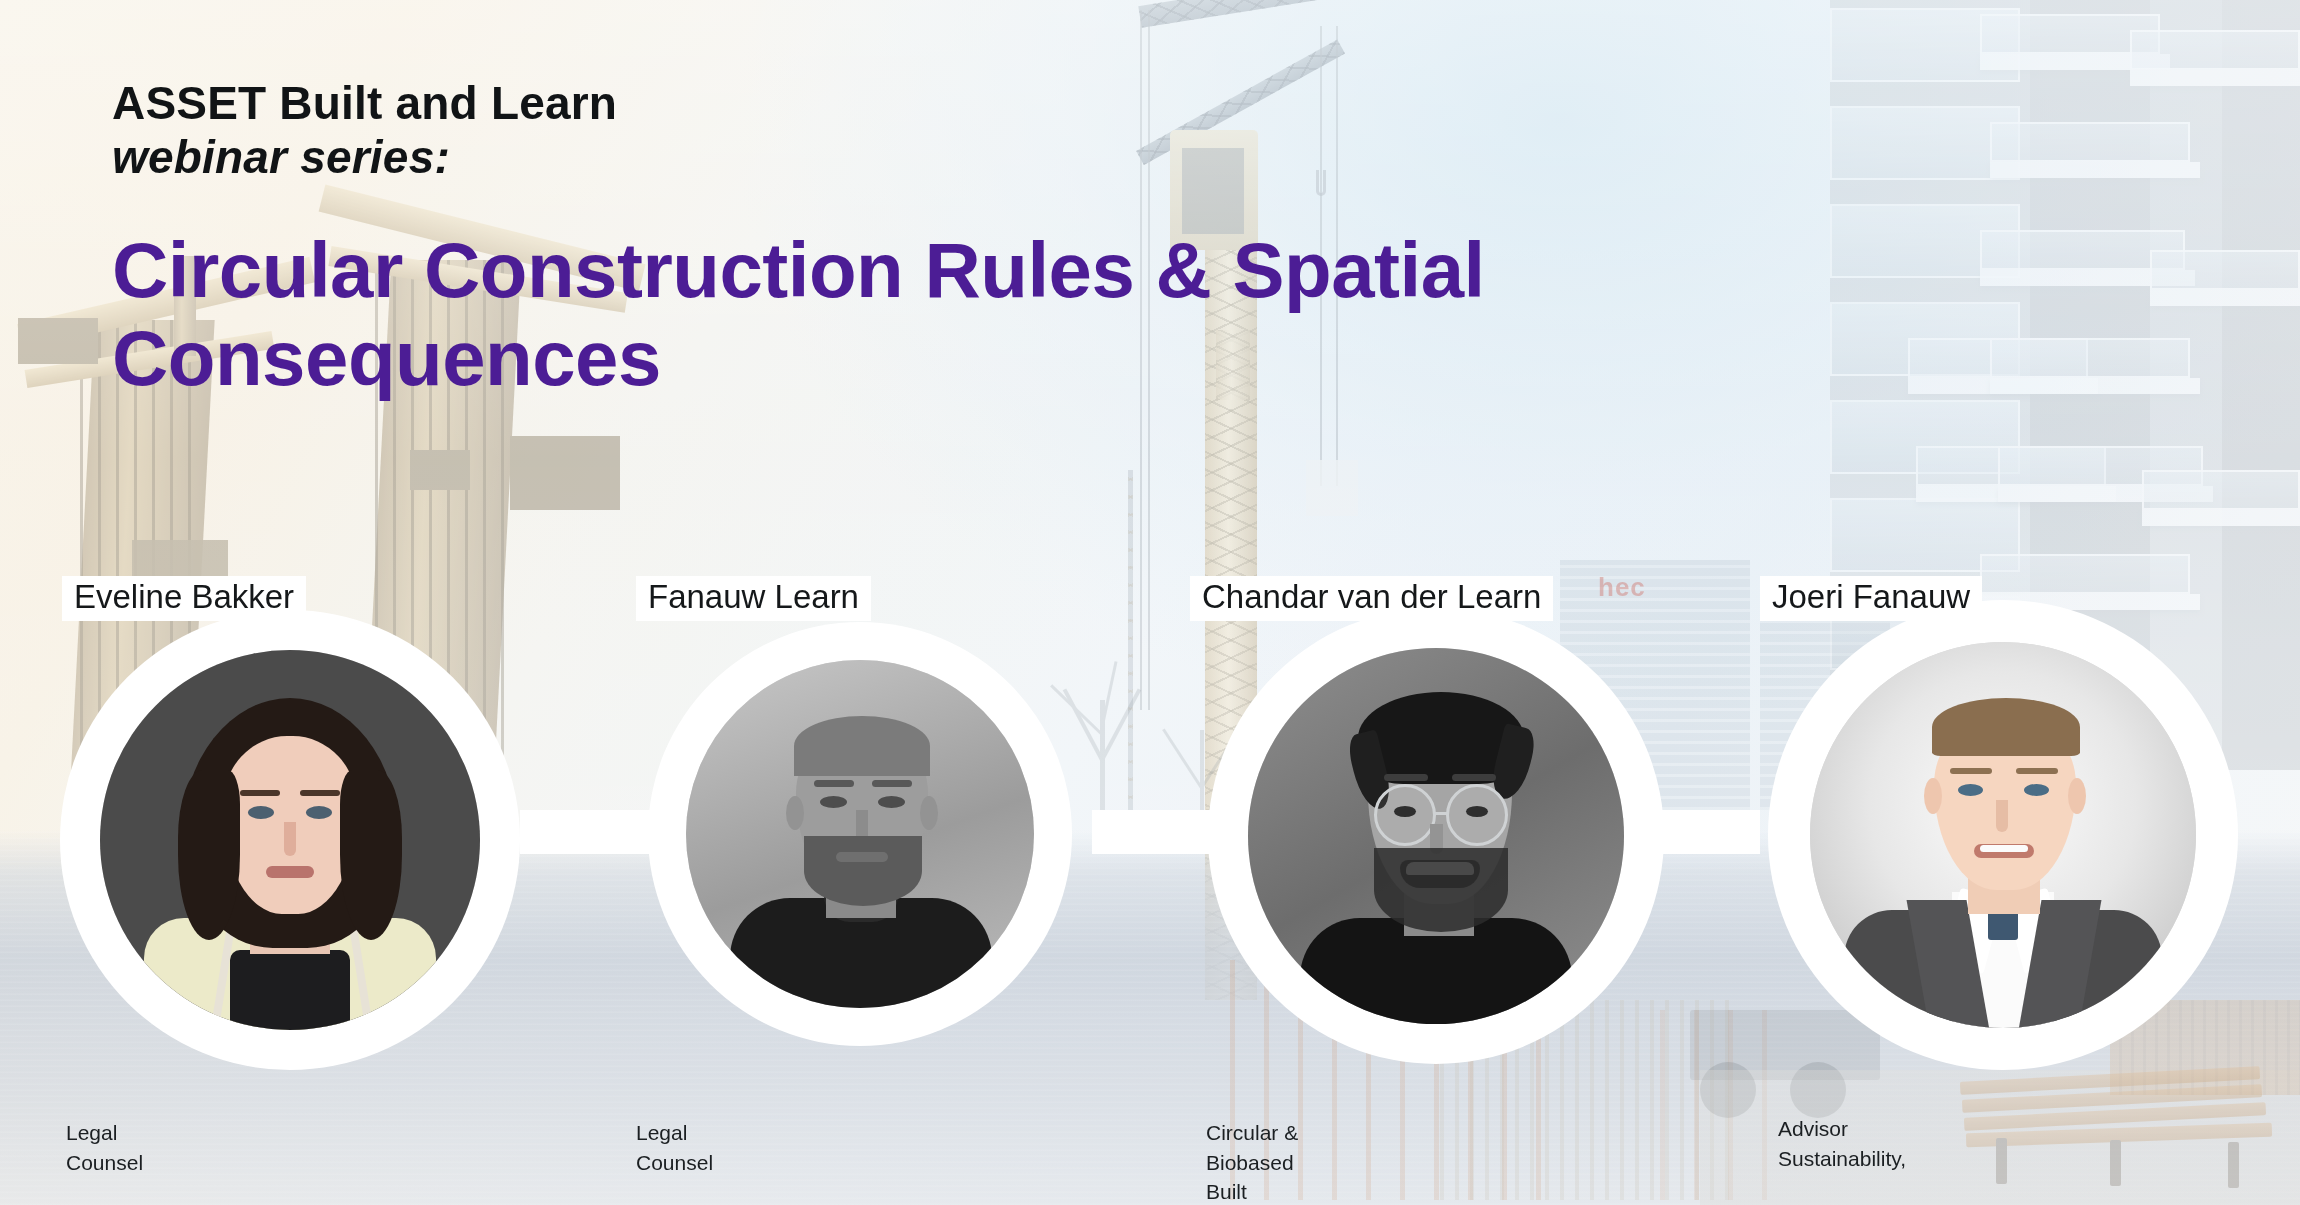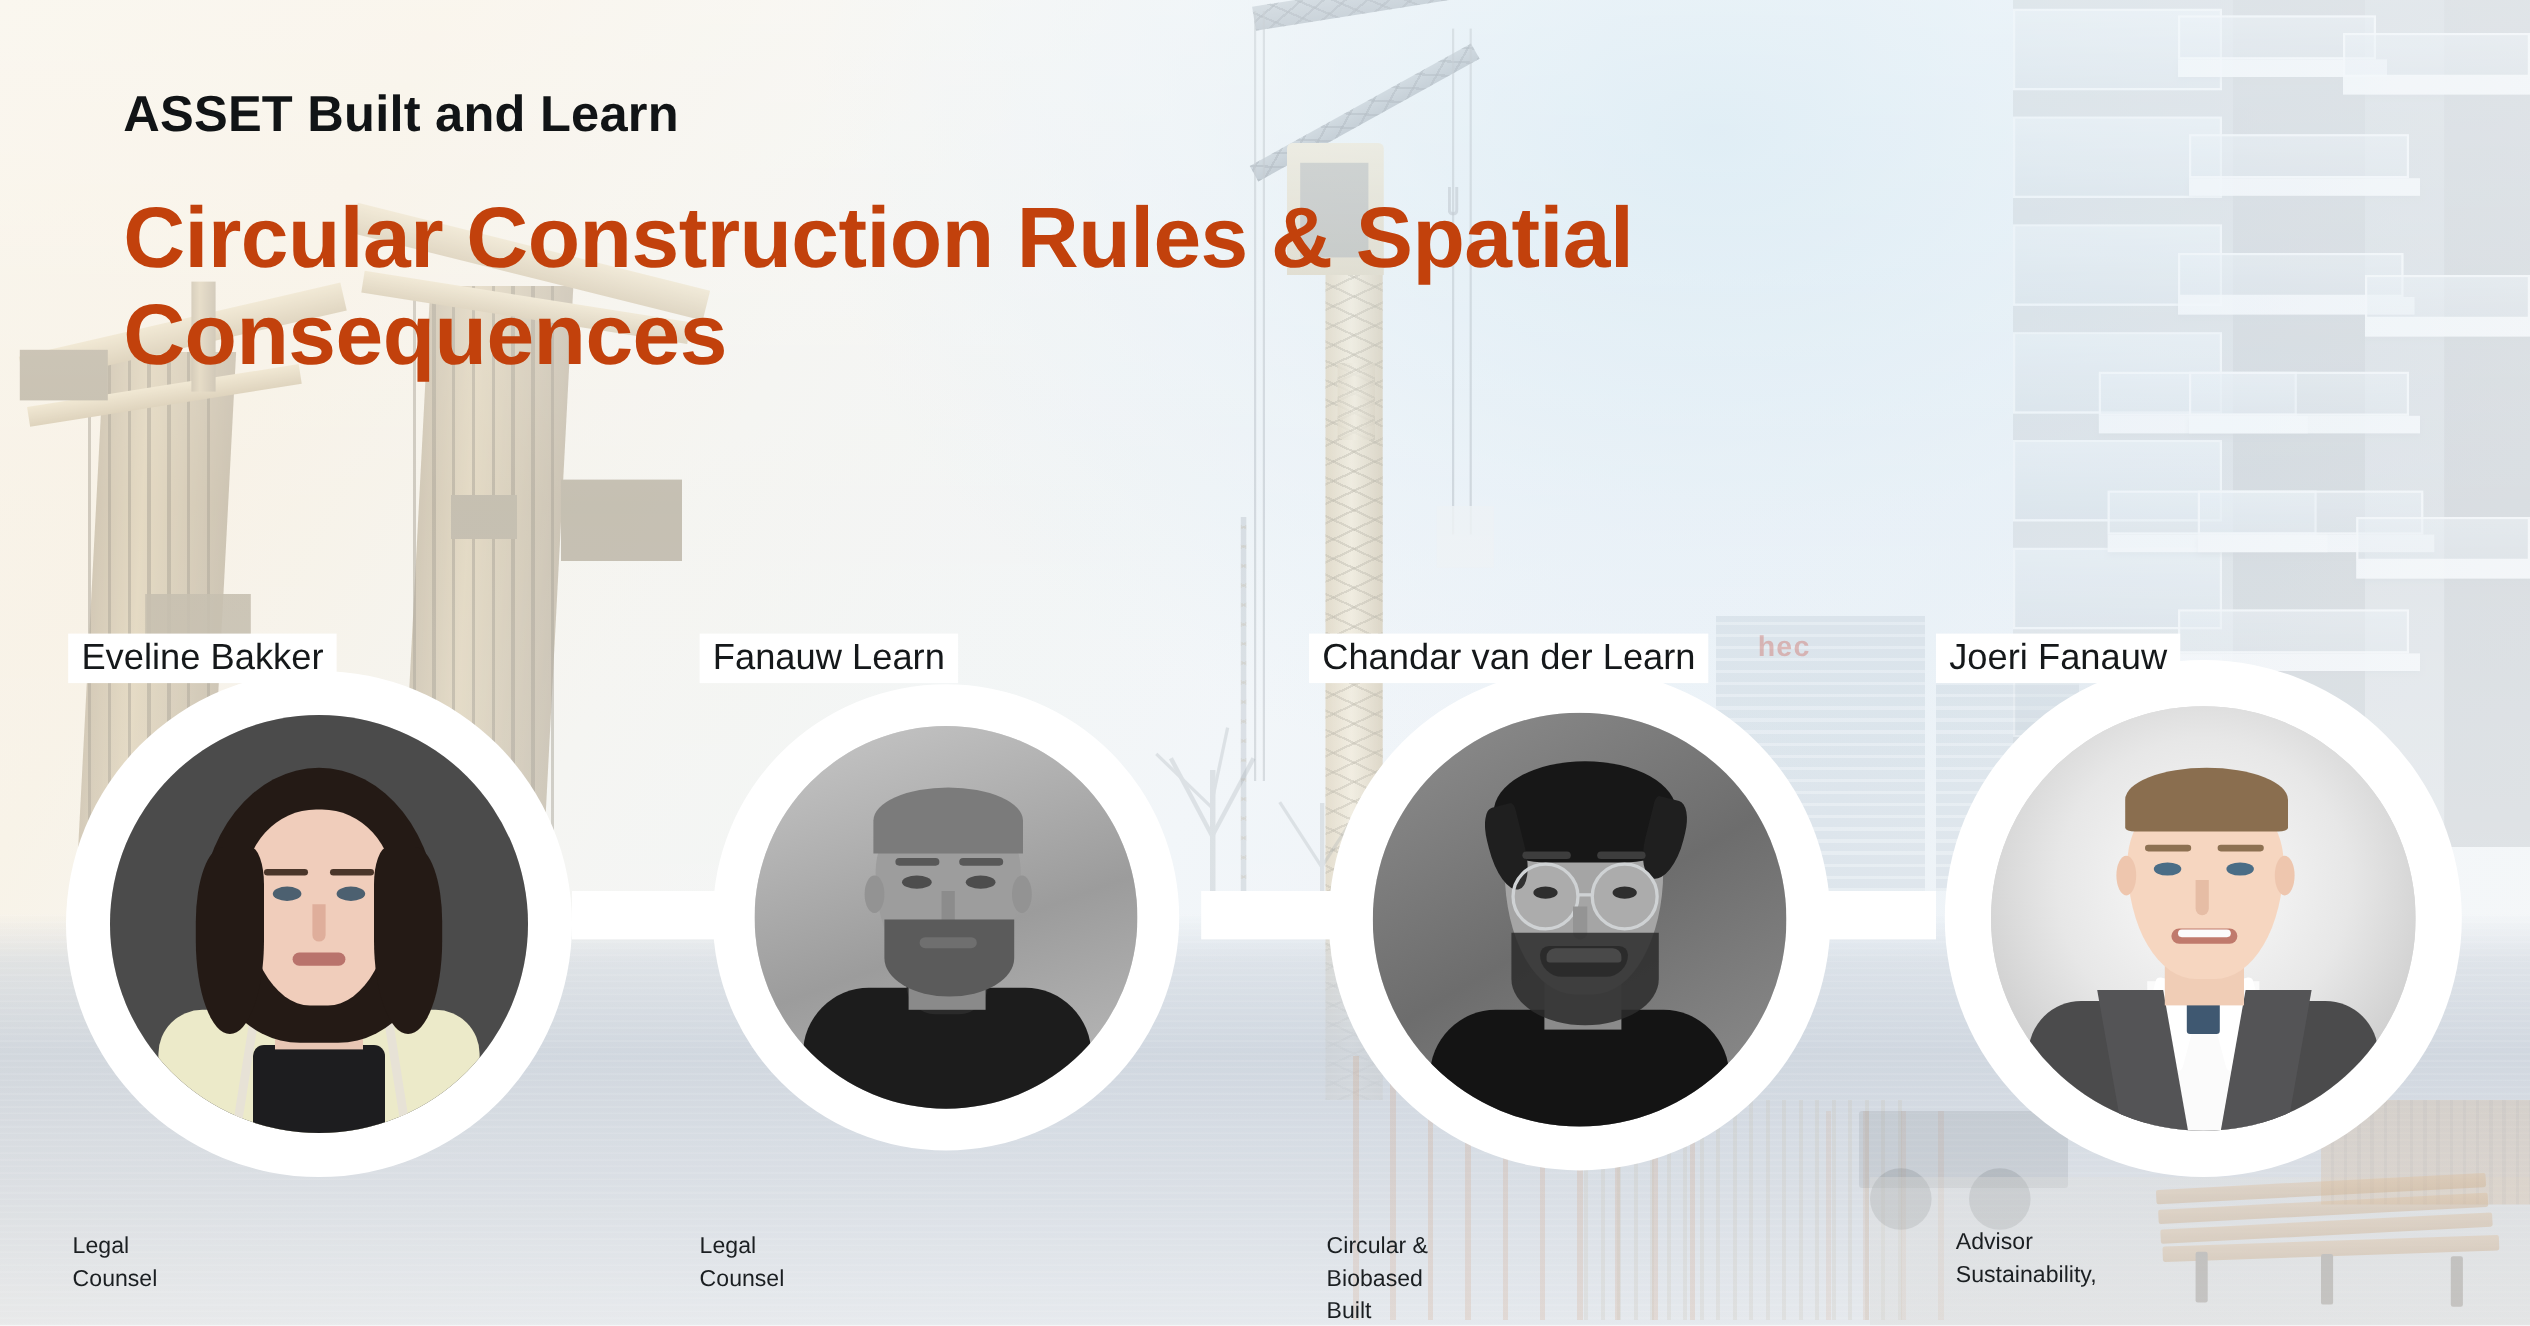--- a/index.html
+++ b/index.html
@@ -135,21 +135,21 @@
   .kicker-1 {
     font-size:46px; font-weight:700; color:#111416;
     letter-spacing:.2px; line-height:1.12; white-space:nowrap;
   }
   .kicker-2 {
     font-size:46px; font-weight:700; font-style:italic; color:#111416;
     letter-spacing:.2px; line-height:1.18; white-space:nowrap;
   }
   .main-title {
     margin-top:42px;
-    font-size:78px; font-weight:700; color:#c2410c;
+    font-size:78px; font-weight:700; color:#4c1d95;
     line-height:1.13; letter-spacing:-0.5px; max-width:1560px;
   }
 
   
   #speakers { position:absolute; left:0; top:0; width:2300px; height:1205px; z-index:20; }
 
   .speaker { position:absolute; }
 
   
   .ring {
@@ -311,20 +311,21 @@
     <div class="bench-slat" style="left:6px; top:58px; width:306px; height:14px; transform:rotate(-2deg);"></div>
     <div class="bench-leg" style="left:36px;  top:68px; width:11px; height:46px;"></div>
     <div class="bench-leg" style="left:150px; top:70px; width:11px; height:46px;"></div>
     <div class="bench-leg" style="left:268px; top:72px; width:11px; height:46px;"></div>
   </div>
 
   <div class="bg-haze"></div>
 
   <div class="headline-wrap">
     <div class="kicker-1">ASSET Built and Learn</div>
+    <div class="kicker-2">webinar series:</div>
     <div class="main-title">Circular Construction Rules &amp; Spatial Consequences</div>
   </div>
 
   <div id="speakers">
 
     <div class="connector" style="left:520px;  top:810px; width:130px;"></div>
     <div class="connector" style="left:1092px; top:810px; width:120px;"></div>
     <div class="connector" style="left:1630px; top:810px; width:130px;"></div>
 
     <div class="speaker">

